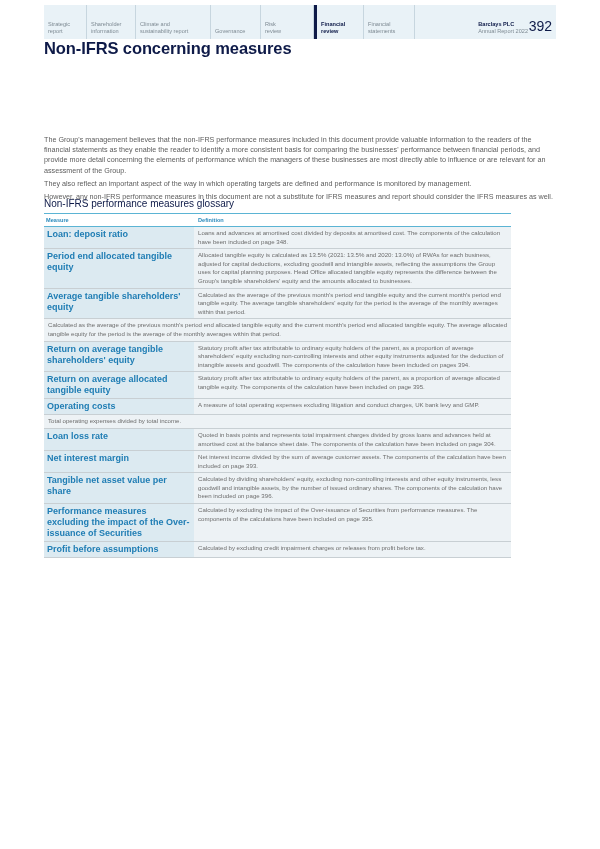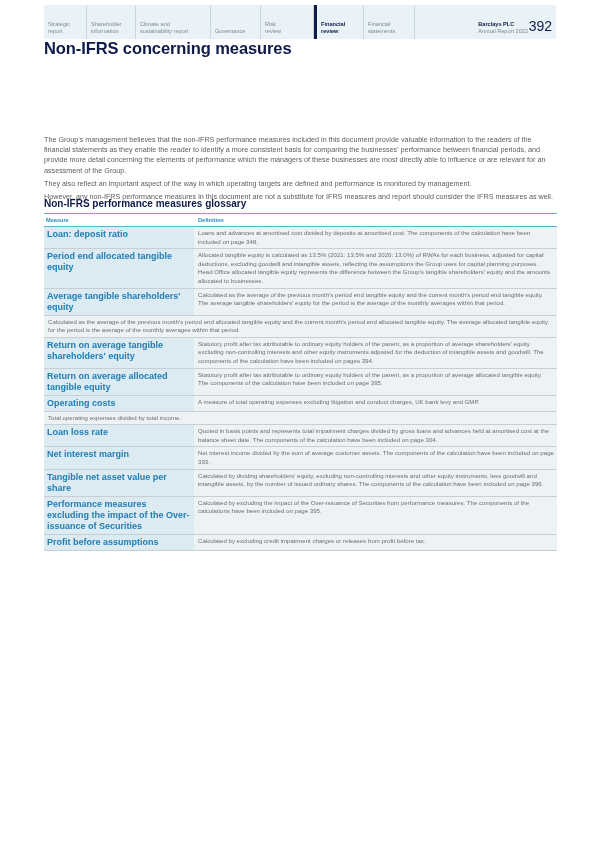--- a/index.html
+++ b/index.html
@@ -14,23 +14,23 @@
   .brand { position: absolute; right: 28px; top: 16px; font-size: 5.6px; line-height: 7px; text-align: left; }
   .brand .b1 { color: #0e1a48; font-weight: bold; }
   .brand .b2 { color: #7e8a93; }
   .pagenum { position: absolute; right: 4px; top: 13px; font-size: 14px; color: #0e1a48; }
 
   .page-title { position: absolute; left: 44px; top: 39px; font-size: 16.5px; font-weight: bold; color: #0e1a48; letter-spacing: -0.1px; }
 
   .intro { position: absolute; left: 44px; top: 111px; width: 514px; font-size: 7.2px; line-height: 10.2px; color: #5c5c5c; margin-top: 24px; }
   .intro p { margin: 0 0 3px 0; }
 
-  .gloss-title { position: absolute; left: 44px; top: 198px; font-size: 10px; font-weight: bold; color: #0e1a48; }
+  .gloss-title { position: absolute; left: 44px; top: 198px; font-size: 10px; font-weight: normal; color: #0e1a48; }
 
-  .table { position: absolute; left: 44px; top: 213px; width: 513px; border-top: 1.5px solid #5bb4d4; }
+  .table { position: absolute; left: 44px; top: 213px; width: 467px; border-top: 1.5px solid #5bb4d4; }
   .thead { display: flex; height: 12px; border-bottom: 1.5px solid #5bb4d4; font-size: 5.6px; font-weight: bold; color: #2b8bbd; align-items: center; }
   .thead .c1 { width: 150px; padding-left: 2px; }
   .thead .c2 { padding-left: 2px; }
   .row { display: flex; border-bottom: 1.5px solid #c8cfd3; }
   .row .m { width: 150px; box-sizing: border-box; background: #dceaf1; padding: 2px 3px 2px 3px; font-size: 9px; line-height: 11px; font-weight: bold; color: #1f7db4; }
   .row .d { flex: 1; background: #edf2f5; padding: 2px 3px 2px 4px; font-size: 6.1px; line-height: 8.6px; color: #6d6d6d; }
 </style>
 </head>
 <body>
 

